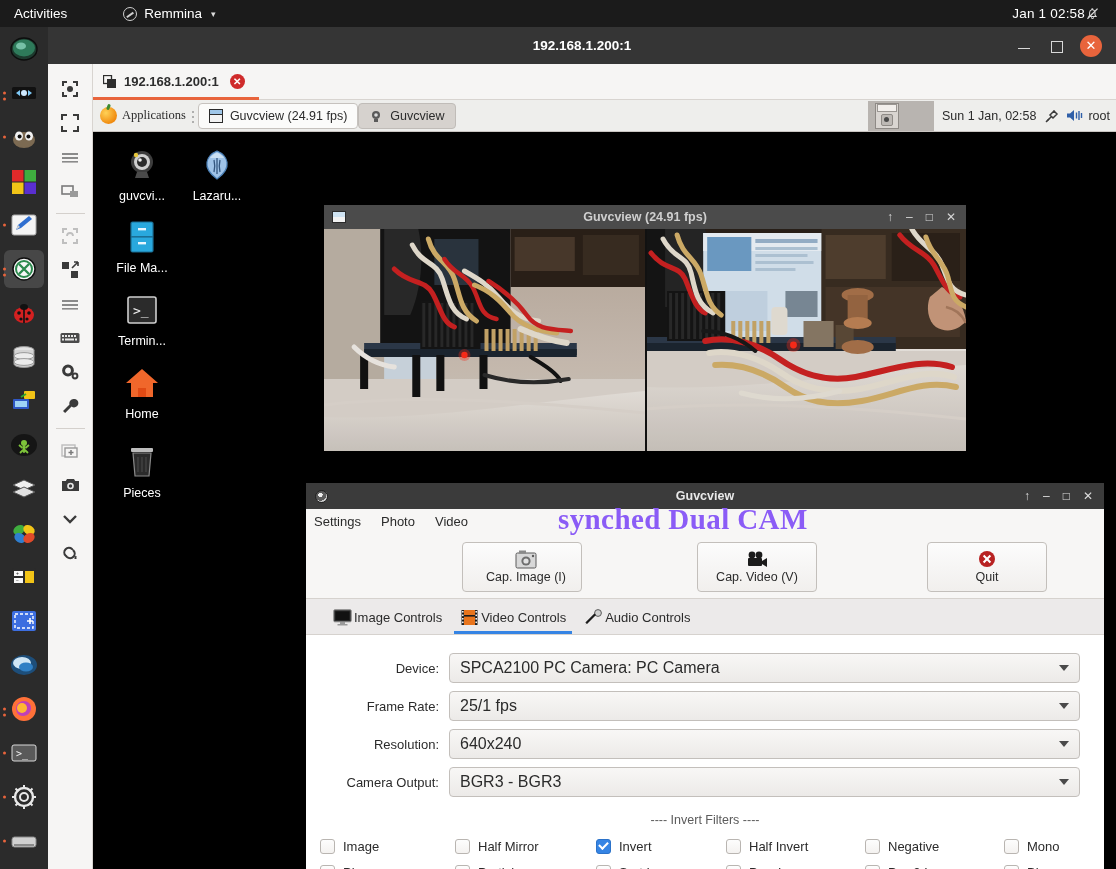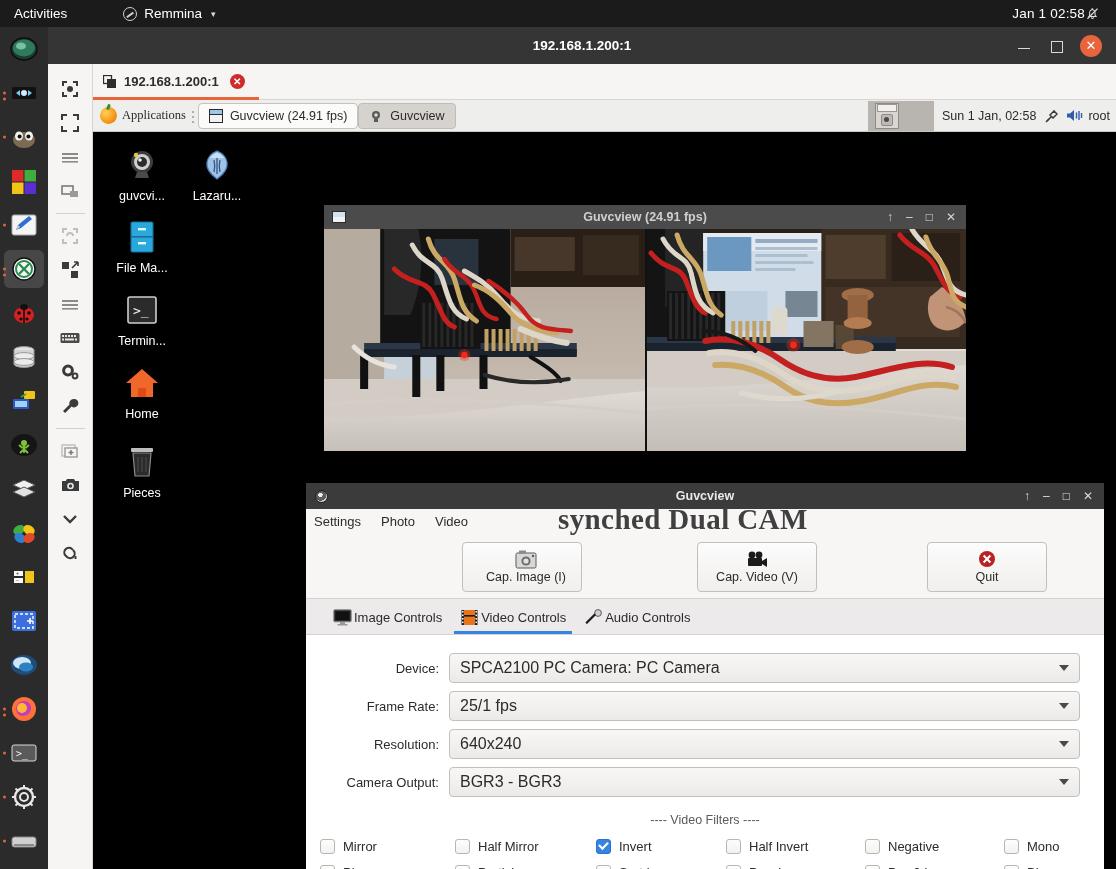--- a/index.html
+++ b/index.html
@@ -219,21 +219,21 @@
   .guv-btns { margin-left:auto; display:flex; gap:13px; padding-right:11px; z-index:2; font-size:12px; align-items:center; color:#dcdcdc;}
   .guv-menubar {
     height:26px; background:#f7f6f5; display:flex; align-items:center;
     gap:0; font-size:13px; color:#2b2b2b; position:relative; border-bottom:0px;
   }
   .guv-menu { padding:0 10px; line-height:26px; }
   .guv-menu:first-child { padding-left:8px; }
   .watermark {
     position:absolute; left:252px; top:-6px;
     font-family:"Liberation Serif", serif; font-size:29px; font-weight:bold;
-    color:#404040; letter-spacing:.4px; white-space:nowrap;
+    color:#8b5cf6; letter-spacing:.4px; white-space:nowrap;
     text-shadow: 1px 1px 0 rgba(255,255,255,.35);
   }
   .guv-actions {
     height:64px; background:#f7f6f5; display:flex; align-items:center;
     border-bottom:1px solid #d6d2ce; position:relative;
   }
   .gbtn {
     width:120px; height:50px; background:linear-gradient(#fcfcfc,#f1efed);
     border:1px solid #c3bfbb; border-radius:4px;
     display:flex; flex-direction:column; align-items:center; justify-content:center; gap:1px;
@@ -1052,27 +1052,27 @@
                 </div>
 
                 <div class="frow">
                   <span class="flabel">Camera Output:</span>
                   <div class="combo">
                     <span>BGR3 - BGR3</span>
                     <span class="arrow"></span>
                   </div>
                 </div>
 
-                <div class="section-hdr">---- Video Filters ----</div>
+                <div class="section-hdr">---- Invert Filters ----</div>
 
                 <div class="chk-grid">
                   <div class="chk-row">
                     <label class="chk c0">
                         <span class="box"></span>
-                        <span>Mirror</span>
+                        <span>Image</span>
                       </label>
                     <label class="chk c1">
                         <span class="box"></span>
                         <span>Half Mirror</span>
                       </label>
                     <label class="chk c2 on">
                         <span class="box"></span>
                         <span>Invert</span>
                       </label>
                     <label class="chk c3">

